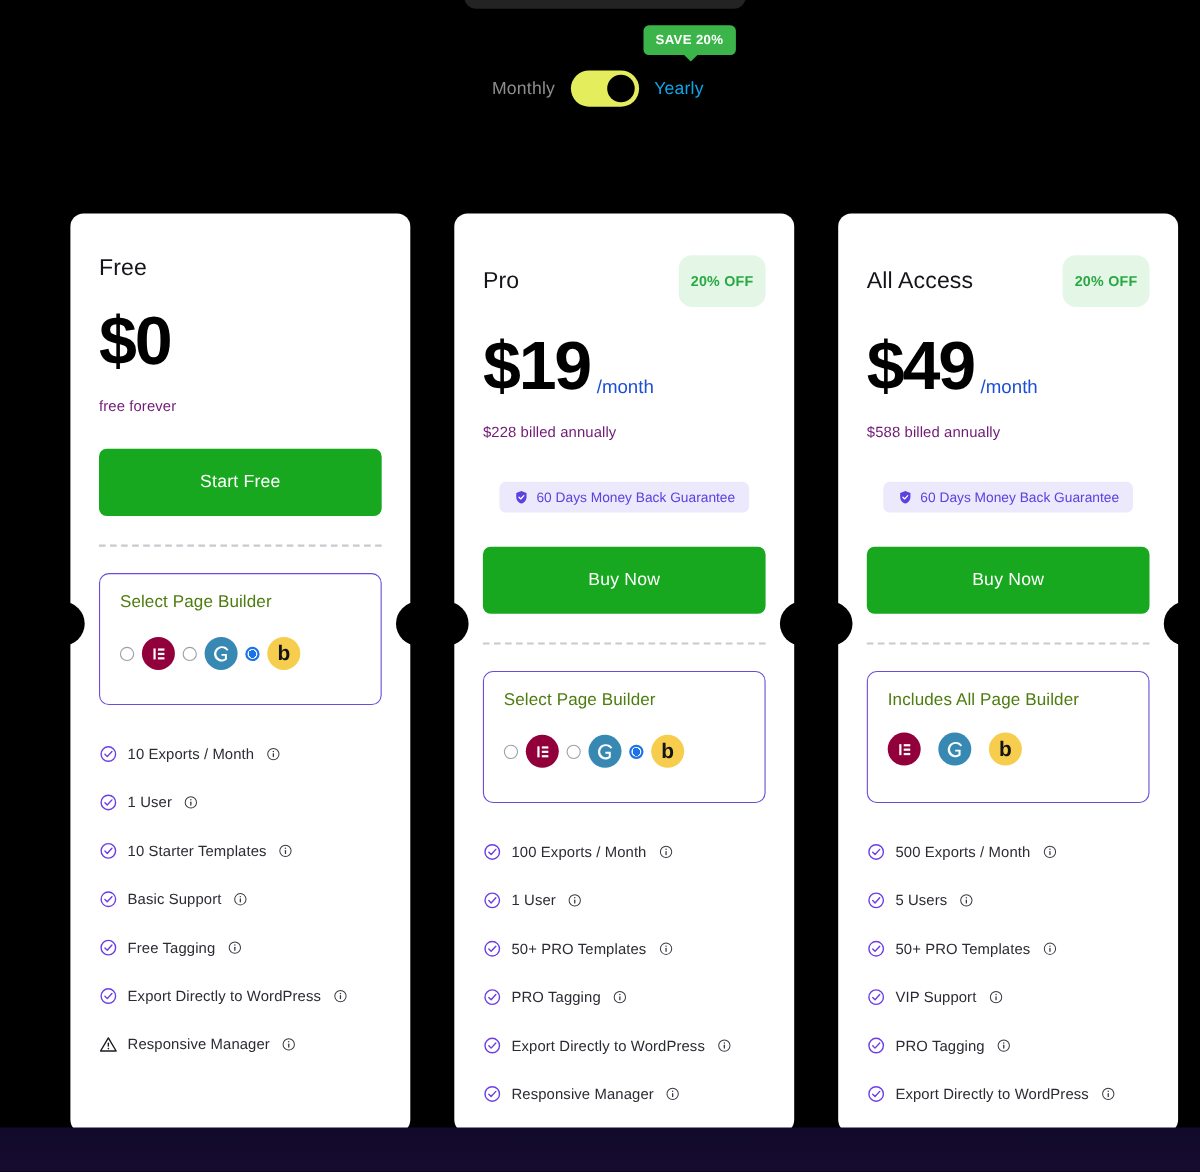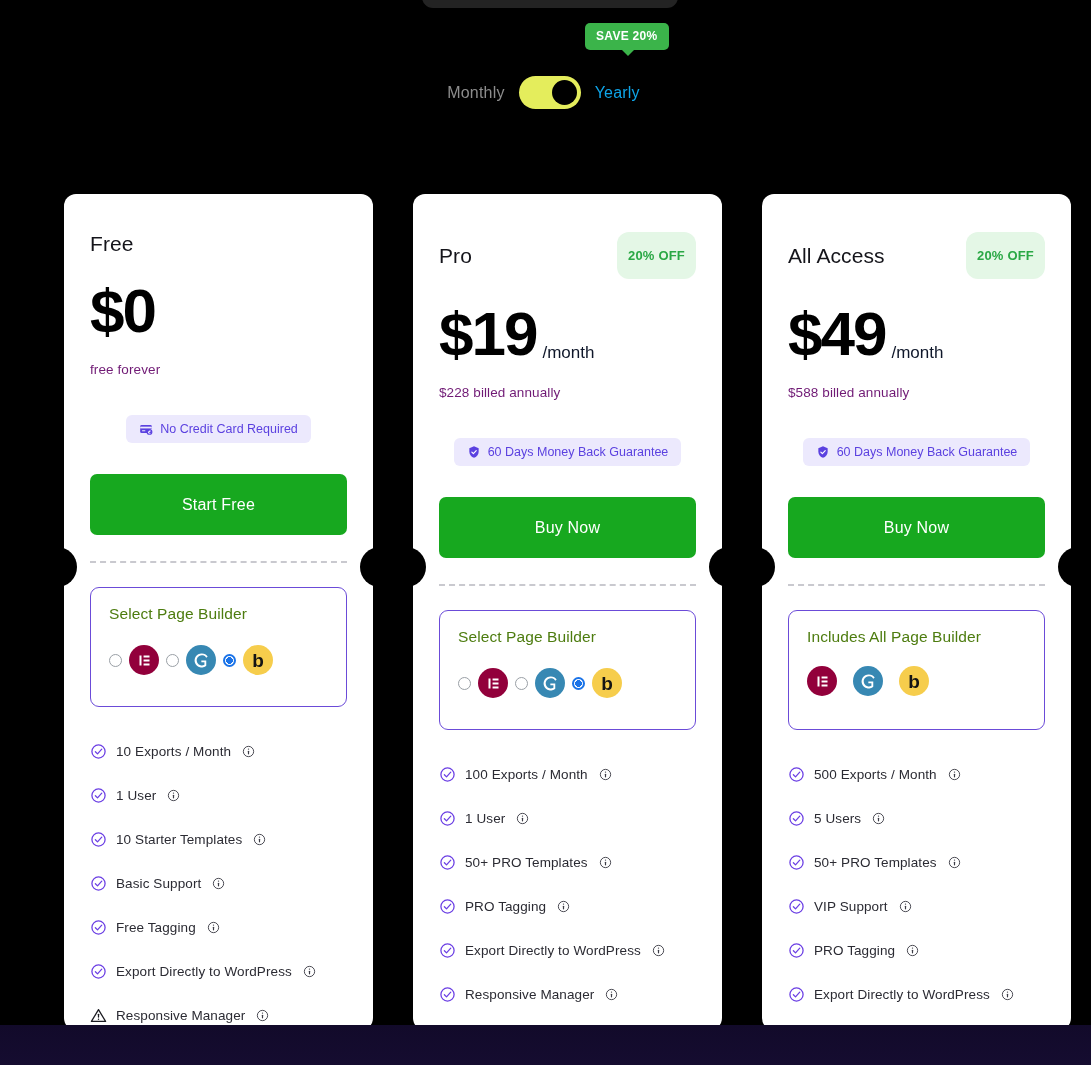--- a/index.html
+++ b/index.html
@@ -31,21 +31,21 @@
     bottom: 0;
     width: 1091px;
     height: 40px;
     background: linear-gradient(180deg, #120a2a 0%, #150c30 100%);
   }
 
   
   .billing {
     position: absolute;
     left: 0;
-    top: 76px;
+    top: 64px;
     width: 1087px;
     display: flex;
     align-items: center;
     justify-content: center;
     gap: 14px;
   }
   .billing-label {
     font-size: 16px;
     letter-spacing: .2px;
   }
@@ -153,21 +153,21 @@
   }
   .price {
     font-size: 62px;
     font-weight: bold;
     color: #000000;
     letter-spacing: -2px;
     line-height: 1;
   }
   .per {
     font-size: 17px;
-    color: #0f172a;
+    color: #1d4ed8;
     margin-left: 6px;
     position: relative;
     top: 3px;
   }
   .billed {
     margin-top: 20px;
     font-size: 13.5px;
     color: #701a75;
     letter-spacing: .1px;
   }
@@ -316,32 +316,20 @@
       <span class="plan-name">Free</span>
     </div>
 
     <div class="price-row">
       <span class="price">$0</span>
       <span class="per"></span>
     </div>
 
     <div class="billed">free forever</div>
 
-    <div class="trust">
-      <span class="trust-badge">
-        <svg width="14" height="14" viewBox="0 0 24 24">
-          <rect x="2" y="5" width="20" height="14" rx="2.5" fill="#5b41e0"></rect>
-          <rect x="2" y="8" width="20" height="3" fill="#ece9fd"></rect>
-          <rect x="5" y="14" width="6" height="2" rx="1" fill="#ece9fd"></rect>
-          <line x1="14" y1="20" x2="22" y2="12" stroke="#ece9fd" stroke-width="2.4"></line>
-          <circle cx="18" cy="17" r="4" fill="none" stroke="#5b41e0" stroke-width="2"></circle>
-        </svg>
-        <span>No Credit Card Required</span>
-      </span>
-    </div>
 
     <button class="cta">Start Free</button>
 
     <div class="divider"></div>
 
     <div class="builder-box">
       <div class="builder-title">Select Page Builder</div>
       <div class="builder-row">
 
         <div class="builder-opt">

